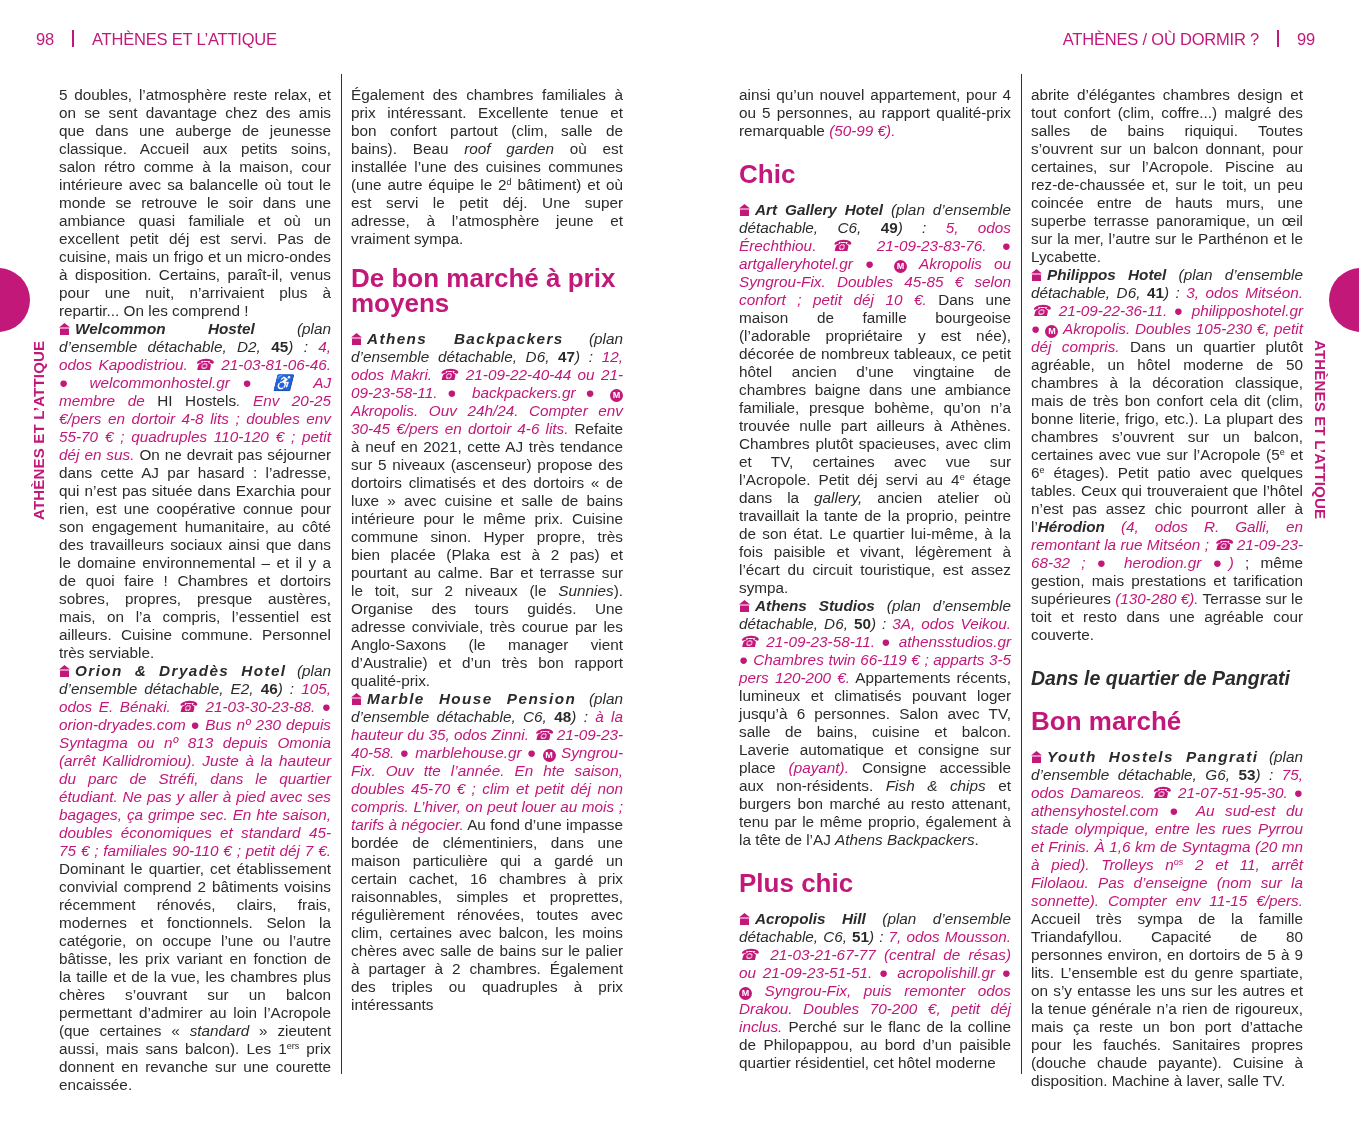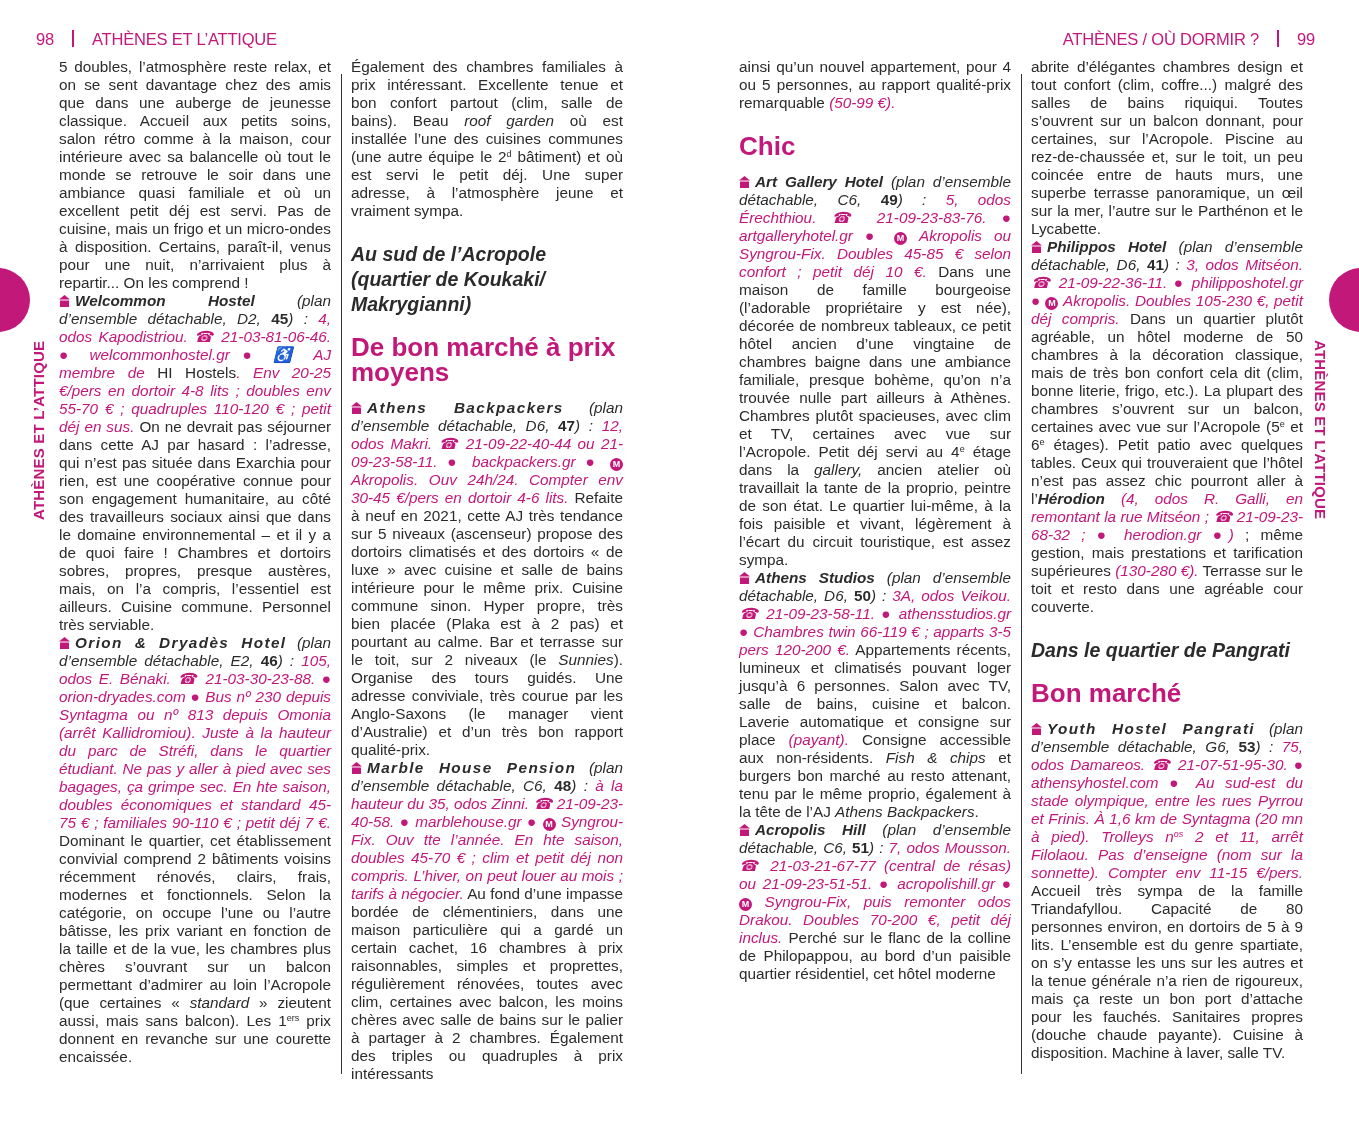--- a/index.html
+++ b/index.html
@@ -5,21 +5,21 @@
   html, body { margin:0; padding:0; }
   body {
     width:1359px; height:1134px; background:#ffffff; position:relative; overflow:hidden;
     font-family:"Liberation Sans", sans-serif; color:#2b2b2b;
   }
   .header { position:absolute; top:30px; font-family:"Liberation Sans", sans-serif; font-weight:normal; font-size:16.5px; color:#c2187a; letter-spacing:-0.2px; white-space:nowrap; }
   .header .bar { display:inline-block; width:2px; height:17px; background:#c2187a; vertical-align:-2px; margin:0 18px; }
   .hdr-left { left:36px; }
   .hdr-right { right:44px; }
   .col {
-    position:absolute; top:58px; width:272px;
+    position:absolute; top:86px; width:272px;
     font-size:15.3px; line-height:18px; text-align:justify; hyphens:manual;
   }
   .col p { margin:0; }
   .c1 { left:59px; }
   .c2 { left:351px; }
   .c3 { left:739px; }
   .c4 { left:1031px; }
   .rule { position:absolute; top:74px; width:1px; background:#333; }
   .r1 { left:341px; height:1000px; }
   .r2 { left:1021px; height:1000px; }
@@ -81,21 +81,20 @@
     <span class="pk">105, odos E. Bénaki.</span>
     <span class="pk">☎</span> <span class="pk">21-03-30-23-88.</span>
     <span class="pk">●</span> <span class="pk">orion-dryades.com</span>
     <span class="pk">●</span> <span class="pk">Bus nº 230 depuis Syntagma ou nº 813 depuis Omonia (arrêt Kallidromiou). Juste à la hauteur du parc de Stréfi, dans le quartier étudiant. Ne pas y aller à pied avec ses bagages, ça grimpe sec. En hte saison, doubles économiques et standard 45-75 € ; familiales 90-110 € ; petit déj 7 €.</span>
     <span>Dominant le quartier, cet établissement convivial comprend 2 bâtiments voisins récemment rénovés, clairs, frais, modernes et fonctionnels. Selon la catégorie, on occupe l’une ou l’autre bâtisse, les prix variant en fonction de la taille et de la vue, les chambres plus chères s’ouvrant sur un balcon permettant d’admirer au loin l’Acropole (que certaines « </span><span class="it">standard</span><span> » zieutent aussi, mais sans balcon). Les 1</span><sup>ers</sup><span> prix donnent en revanche sur une courette encaissée.</span>
   </p>
 </div>
 
 <div class="col c2">
   <p><span>Également des chambres familiales à prix intéressant. Excellente tenue et bon confort partout (clim, salle de bains). Beau </span><span class="it">roof garden</span><span> où est installée l’une des cuisines communes (une autre équipe le 2</span><sup>d</sup><span> bâtiment) et où est servi le petit déj. Une super adresse, à l’atmosphère jeune et vraiment sympa.</span></p>
-  <p class="h-black" style="margin-top:22px !important;">Au sud de l’Acropole (quartier de Koukaki/ Makrygianni)</p>
   <p class="h-pink">De bon marché à prix moyens</p>
   <p>
     <svg class="icon-house" viewBox="0 0 11 12">
         <polygon points="5.5,0 11,4.5 0,4.5" fill="#c2187a"></polygon>
         <rect x="1" y="5.5" width="9" height="6.5" fill="#c2187a"></rect>
       </svg><span class="nm sp">Athens Backpackers</span>
     <span class="it">(plan d’ensemble détachable, D6, </span><b>47</b><span class="it">) : </span>
     <span class="pk">12, odos Makri.</span>
     <span class="pk">☎</span> <span class="pk">21-09-22-40-44 ou 21-09-23-58-11.</span>
     <span class="pk">●</span> <span class="pk">backpackers.gr</span>
@@ -139,20 +138,21 @@
         <polygon points="5.5,0 11,4.5 0,4.5" fill="#c2187a"></polygon>
         <rect x="1" y="5.5" width="9" height="6.5" fill="#c2187a"></rect>
       </svg><span class="nm">Athens Studios</span>
     <span class="it">(plan d’ensemble détachable, D6, </span><b>50</b><span class="it">) : </span>
     <span class="pk">3A, odos Veikou.</span>
     <span class="pk">☎</span> <span class="pk">21-09-23-58-11.</span>
     <span class="pk">●</span> <span class="pk">athensstudios.gr</span>
     <span class="pk">●</span> <span class="pk">Chambres twin 66-119 € ; apparts 3-5 pers 120-200 €.</span>
     <span>Appartements récents, lumineux et climatisés pouvant loger jusqu’à 6 personnes. Salon avec TV, salle de bains, cuisine et balcon. Laverie automatique et consigne sur place </span><span class="pk">(payant).</span><span> Consigne accessible aux non-résidents. </span><span class="it">Fish &amp; chips</span><span> et burgers bon marché au resto attenant, tenu par le même proprio, également à la tête de l’AJ </span><span class="it">Athens Backpackers</span><span>.</span>
   </p>
+  <p class="h-pink" style="margin-top:22px !important;">Plus chic</p>
   <p>
     <svg class="icon-house" viewBox="0 0 11 12">
         <polygon points="5.5,0 11,4.5 0,4.5" fill="#c2187a"></polygon>
         <rect x="1" y="5.5" width="9" height="6.5" fill="#c2187a"></rect>
       </svg><span class="nm">Acropolis Hill</span>
     <span class="it">(plan d’ensemble détachable, C6, </span><b>51</b><span class="it">) : </span>
     <span class="pk">7, odos Mousson.</span>
     <span class="pk">☎</span> <span class="pk">21-03-21-67-77 (central de résas) ou 21-09-23-51-51.</span>
     <span class="pk">●</span> <span class="pk">acropolishill.gr</span>
     <span class="pk">●</span>
@@ -179,21 +179,21 @@
     <span class="pk">☎</span> <span class="pk">21-09-23-68-32 ;</span>
     <span class="pk">●</span> <span class="pk">herodion.gr</span>
     <span class="pk">●</span><span class="pk">)</span><span> ; même gestion, mais prestations et tarification supérieures </span><span class="pk">(130-280 €).</span><span> Terrasse sur le toit et resto dans une agréable cour couverte.</span>
   </p>
   <p class="h-black" style="margin-top:22px !important;">Dans le quartier de Pangrati</p>
   <p class="h-pink">Bon marché</p>
   <p>
     <svg class="icon-house" viewBox="0 0 11 12">
         <polygon points="5.5,0 11,4.5 0,4.5" fill="#c2187a"></polygon>
         <rect x="1" y="5.5" width="9" height="6.5" fill="#c2187a"></rect>
-      </svg><span class="nm sp">Youth Hostel Pangrati</span>
+      </svg><span class="nm sp">Youth Hostels Pangrati</span>
     <span class="it">(plan d’ensemble détachable, G6, </span><b>53</b><span class="it">) : </span>
     <span class="pk">75, odos Damareos.</span>
     <span class="pk">☎</span> <span class="pk">21-07-51-95-30.</span>
     <span class="pk">●</span> <span class="pk">athensyhostel.com</span>
     <span class="pk">●</span> <span class="pk">Au sud-est du stade olympique, entre les rues Pyrrou et Frinis. À 1,6 km de Syntagma (20 mn à pied). Trolleys n</span><sup class="pk">os</sup><span class="pk"> 2 et 11, arrêt Filolaou. Pas d’enseigne (nom sur la sonnette). Compter env 11-15 €/pers.</span>
     <span>Accueil très sympa de la famille Triandafyllou. Capacité de 80 personnes environ, en dortoirs de 5 à 9 lits. L’ensemble est du genre spartiate, on s’y entasse les uns sur les autres et la tenue générale n’a rien de rigoureux, mais ça reste un bon port d’attache pour les fauchés. Sanitaires propres (douche chaude payante). Cuisine à disposition. Machine à laver, salle TV.</span>
   </p>
 </div>
 
 </body></html>

